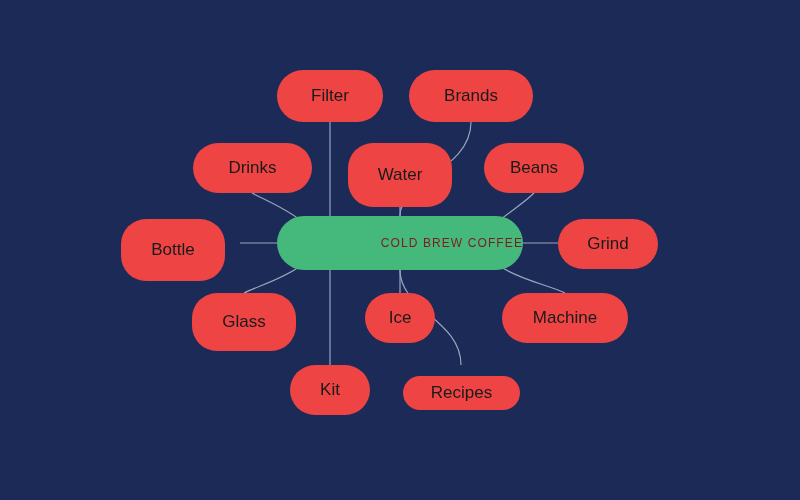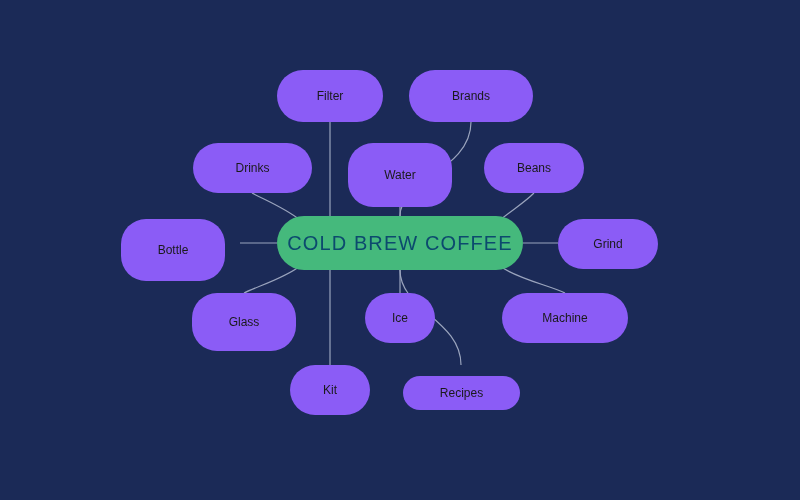--- a/index.html
+++ b/index.html
@@ -25,33 +25,34 @@
     width: 800px;
     height: 500px;
     pointer-events: none;
   }
   .node {
     position: absolute;
     box-sizing: border-box;
     display: flex;
     align-items: center;
     justify-content: center;
-    background: #8b5cf6;
+    background: #ef4444;
     color: #1a1a1a;
-    font-size: 12px;
+    font-size: 17px;
     font-weight: 400;
     white-space: nowrap;
     user-select: none;
   }
   .node.central {
     background: #45b97c;
-    color: #0c4a6e;
-    font-size: 20px;
+    color: #7f1d1d;
+    font-size: 12px;
     font-weight: 500;
     letter-spacing: 1.1px;
+    justify-content: flex-end;
   }
 </style>
 </head>
 <body>
 
 <div id="canvas">
   <svg id="edges" viewBox="0 0 800 500" xmlns="http://www.w3.org/2000/svg">
       <path d="M 330 216 C 330 180 330 160 330 122" fill="none" stroke="#9aa4bd" stroke-width="1.2"></path>
       <path d="M 400 216 C 400 180 471 170 471 122" fill="none" stroke="#9aa4bd" stroke-width="1.2"></path>
       <path d="M 300 220 C 285 208 265 200 252 193" fill="none" stroke="#9aa4bd" stroke-width="1.2"></path>

